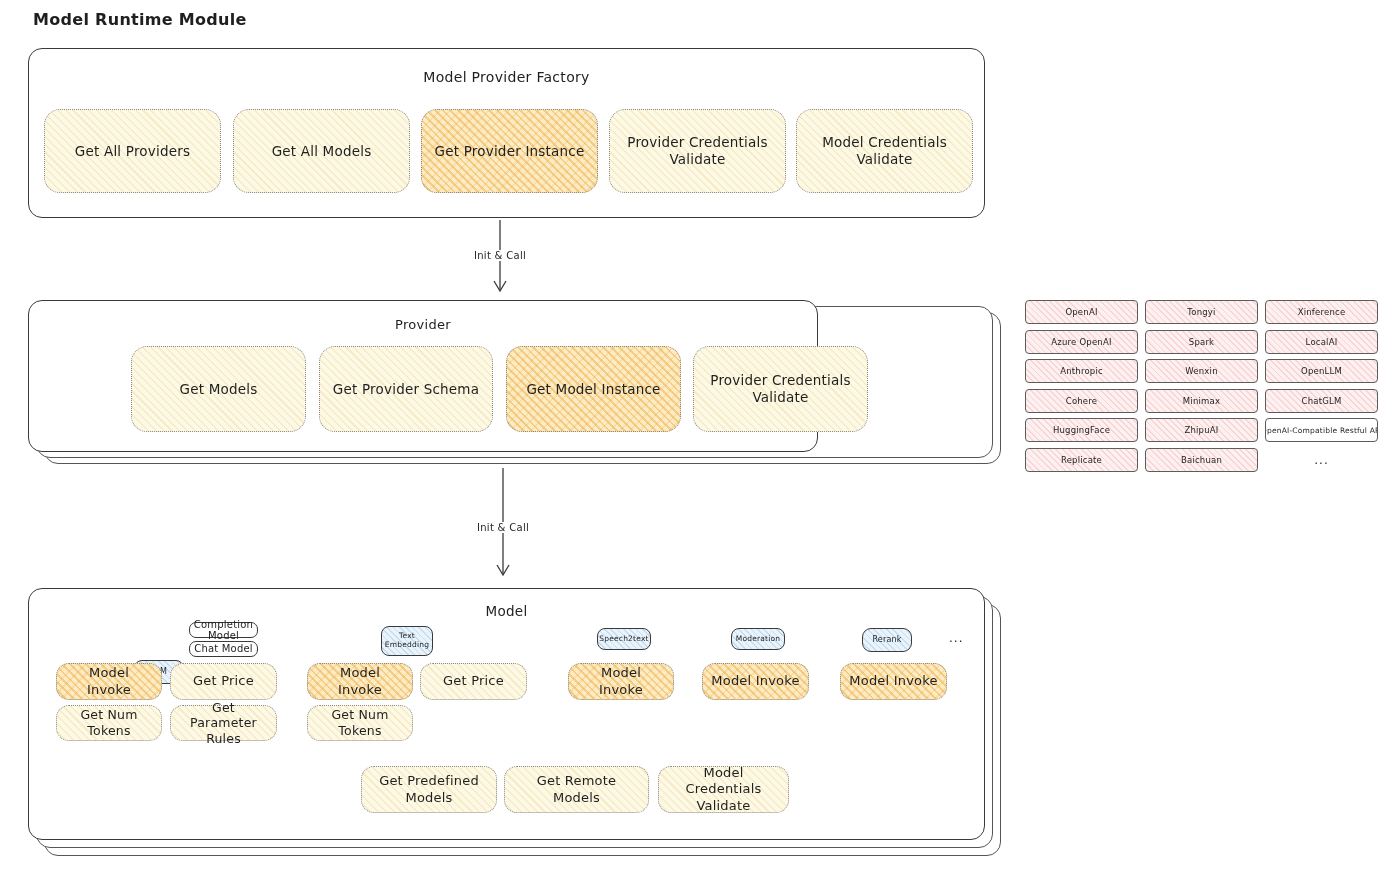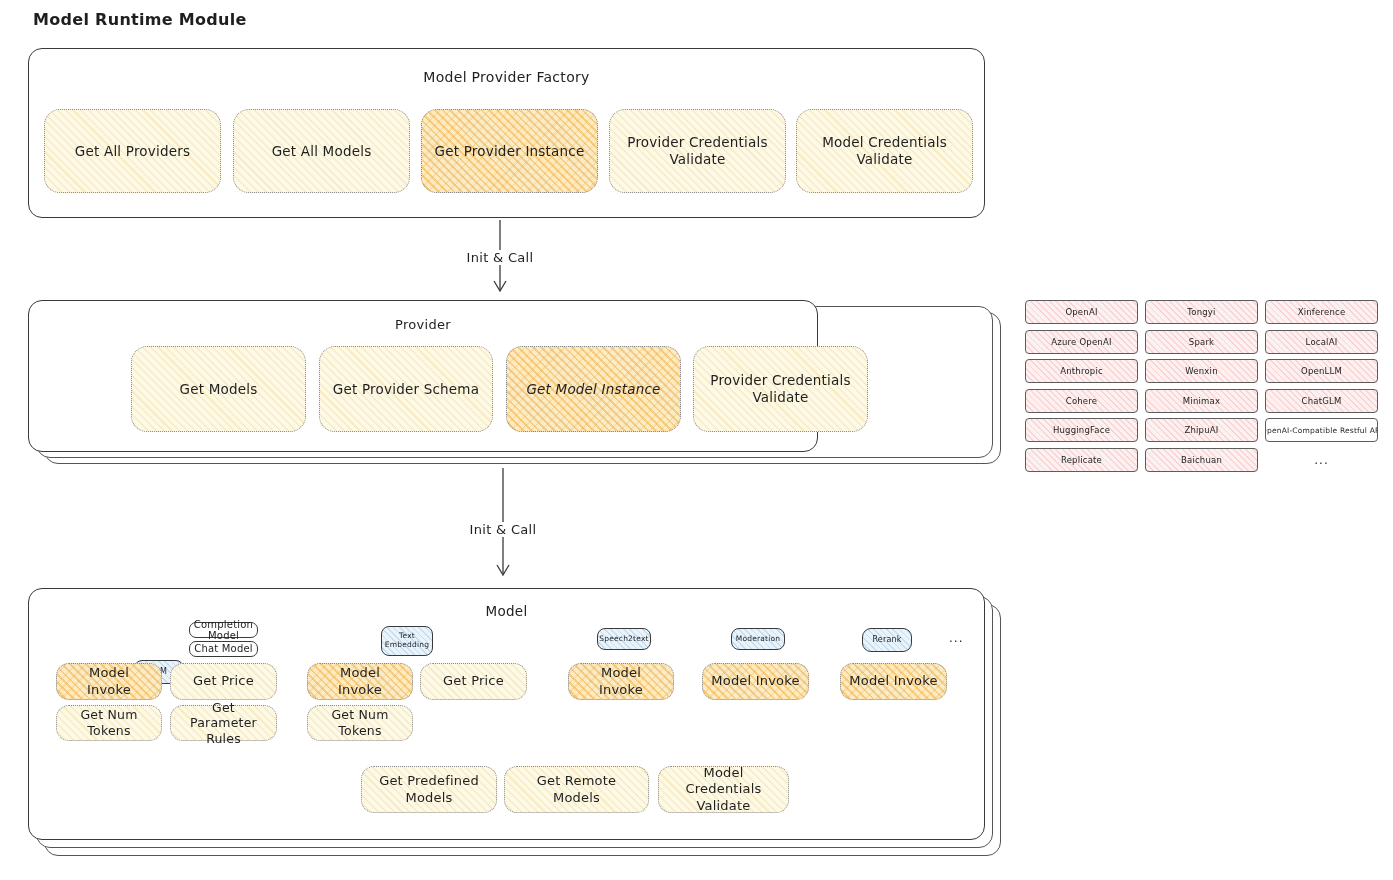--- a/index.html
+++ b/index.html
@@ -34,21 +34,21 @@
     background-color:#fcecc6;
     background-image:repeating-linear-gradient(45deg,rgba(240,166,50,.45) 0 2px,transparent 2px 5.5px),
                      repeating-linear-gradient(-45deg,rgba(240,166,50,.22) 0 1.5px,transparent 1.5px 7px);
   }
   .node--small{border-radius:13px;font-size:13px;}
   
   .arrow{position:absolute;}
   .arrow svg{display:block;}
   .arrow-label{
     position:absolute;transform:translateX(-50%);background:#ffffff;
-    padding:0 5px;font-size:13px;letter-spacing:.3px;white-space:nowrap;
+    padding:0 5px;font-size:10px;letter-spacing:.3px;white-space:nowrap;
   }
   
   .tag{
     position:absolute;display:flex;align-items:center;justify-content:center;text-align:center;
     border:1.3px solid #3a3a3a;box-sizing:border-box;line-height:1.15;letter-spacing:.2px;
   }
   .tag--blue{
     border-radius:8px;font-size:8px;
     background-color:#e9f3fb;
     background-image:repeating-linear-gradient(45deg,rgba(120,170,215,.3) 0 1.2px,transparent 1.2px 4.5px);
@@ -93,21 +93,21 @@
     </svg>
   </div>
   <div class="arrow-label" style="left:500px;top:250px;">Init &amp; Call</div>
 
   <div class="stack-layer" style="left:44px;top:312px;width:957px;height:152px;"></div>
   <div class="stack-layer" style="left:36px;top:306px;width:957px;height:152px;"></div>
   <div class="frame" style="left:28px;top:300px;width:790px;height:152px;">
     <div class="frame-title" style="top:16px;font-size:13px;">Provider</div>
     <div class="node node--yellow" style="left:102px;top:45px;width:175px;height:86px;">Get Models</div>
     <div class="node node--yellow" style="left:290px;top:45px;width:174px;height:86px;">Get Provider Schema</div>
-    <div class="node node--orange" style="left:477px;top:45px;width:175px;height:86px;font-style:italic;">Get Model Instance</div>
+    <div class="node node--orange" style="left:477px;top:45px;width:175px;height:86px;">Get Model Instance</div>
     <div class="node node--yellow" style="left:664px;top:45px;width:175px;height:86px;">Provider Credentials Validate</div>
   </div>
 
   <div class="pink-grid">
     <div class="pink-cell">OpenAI</div>
     <div class="pink-cell">Tongyi</div>
     <div class="pink-cell">Xinference</div>
     <div class="pink-cell">Azure OpenAI</div>
     <div class="pink-cell">Spark</div>
     <div class="pink-cell">LocalAI</div>

